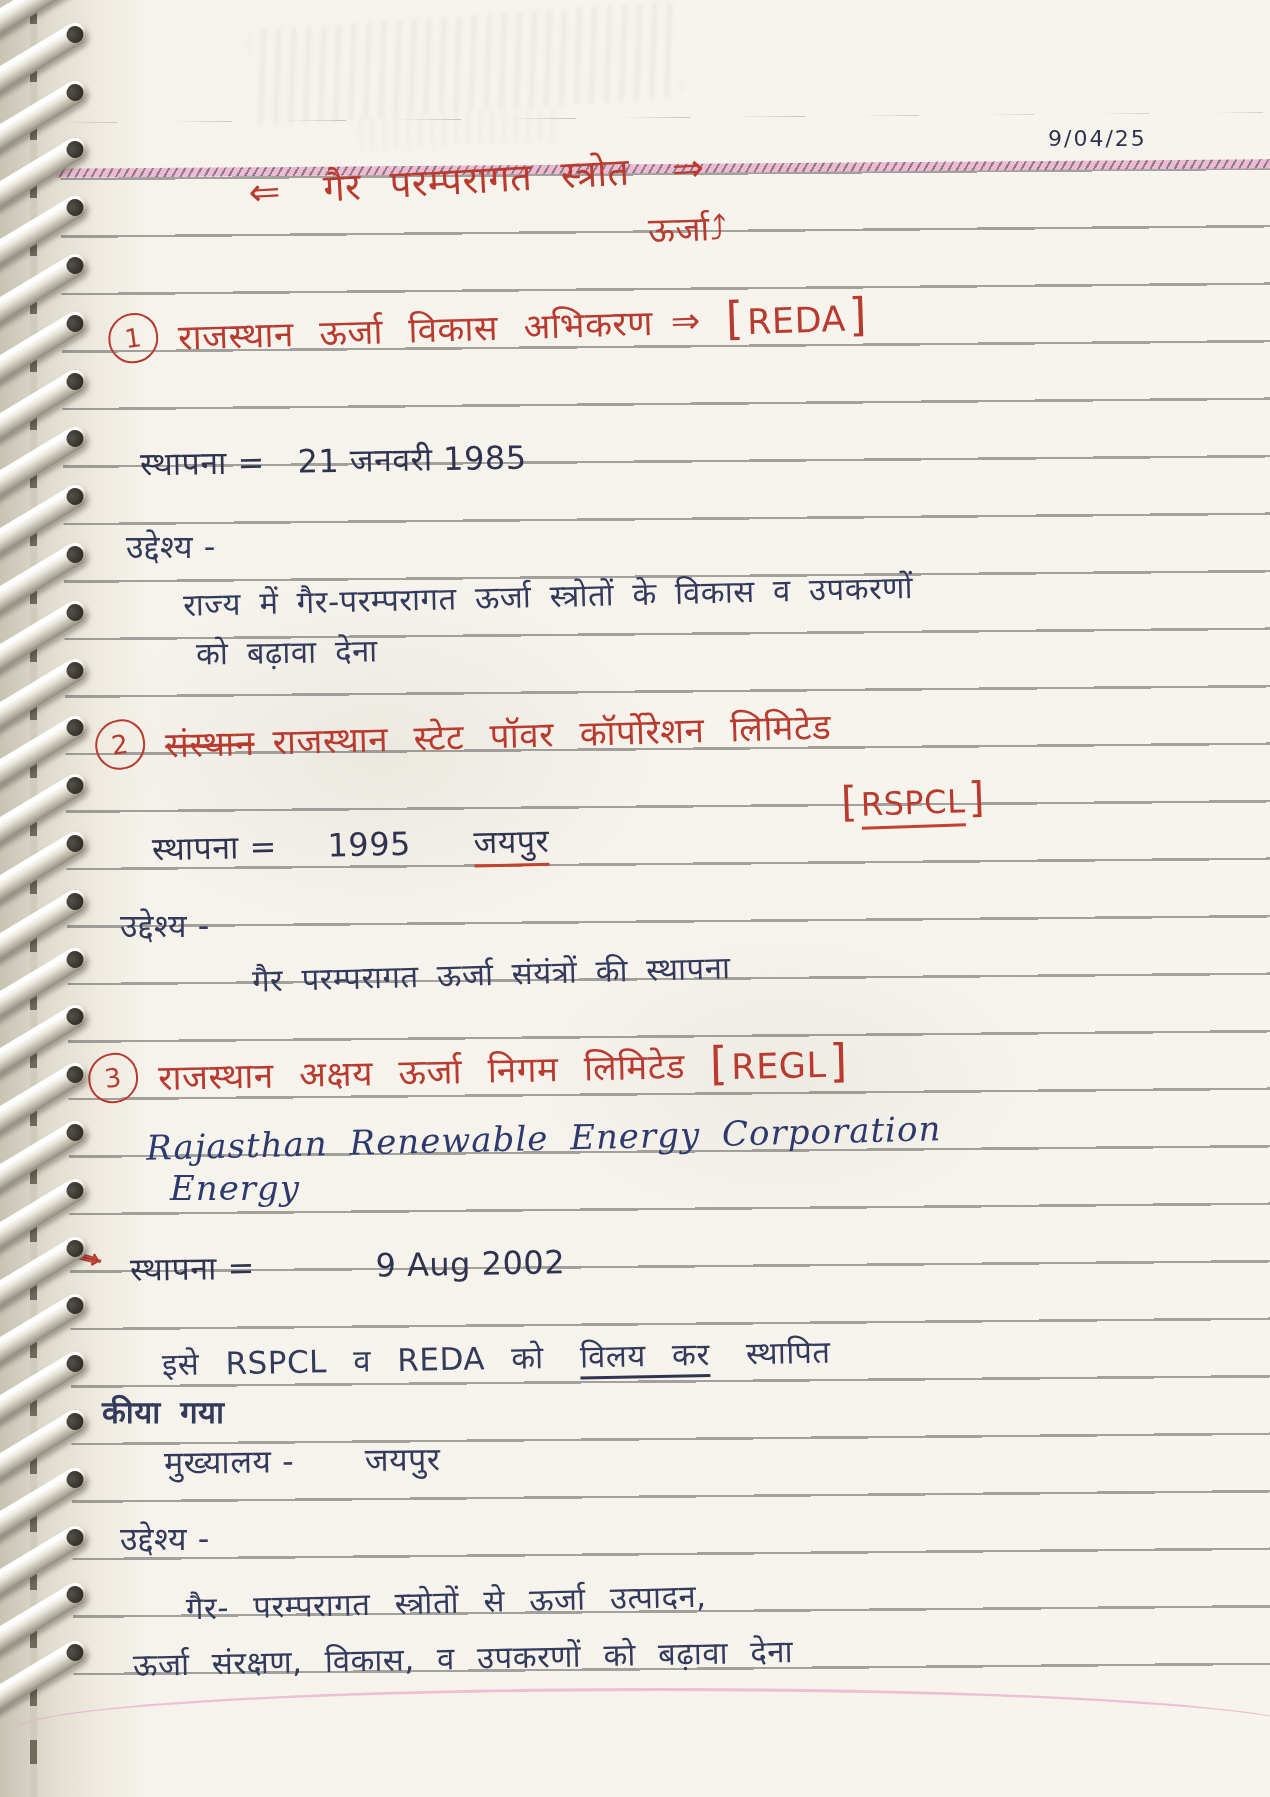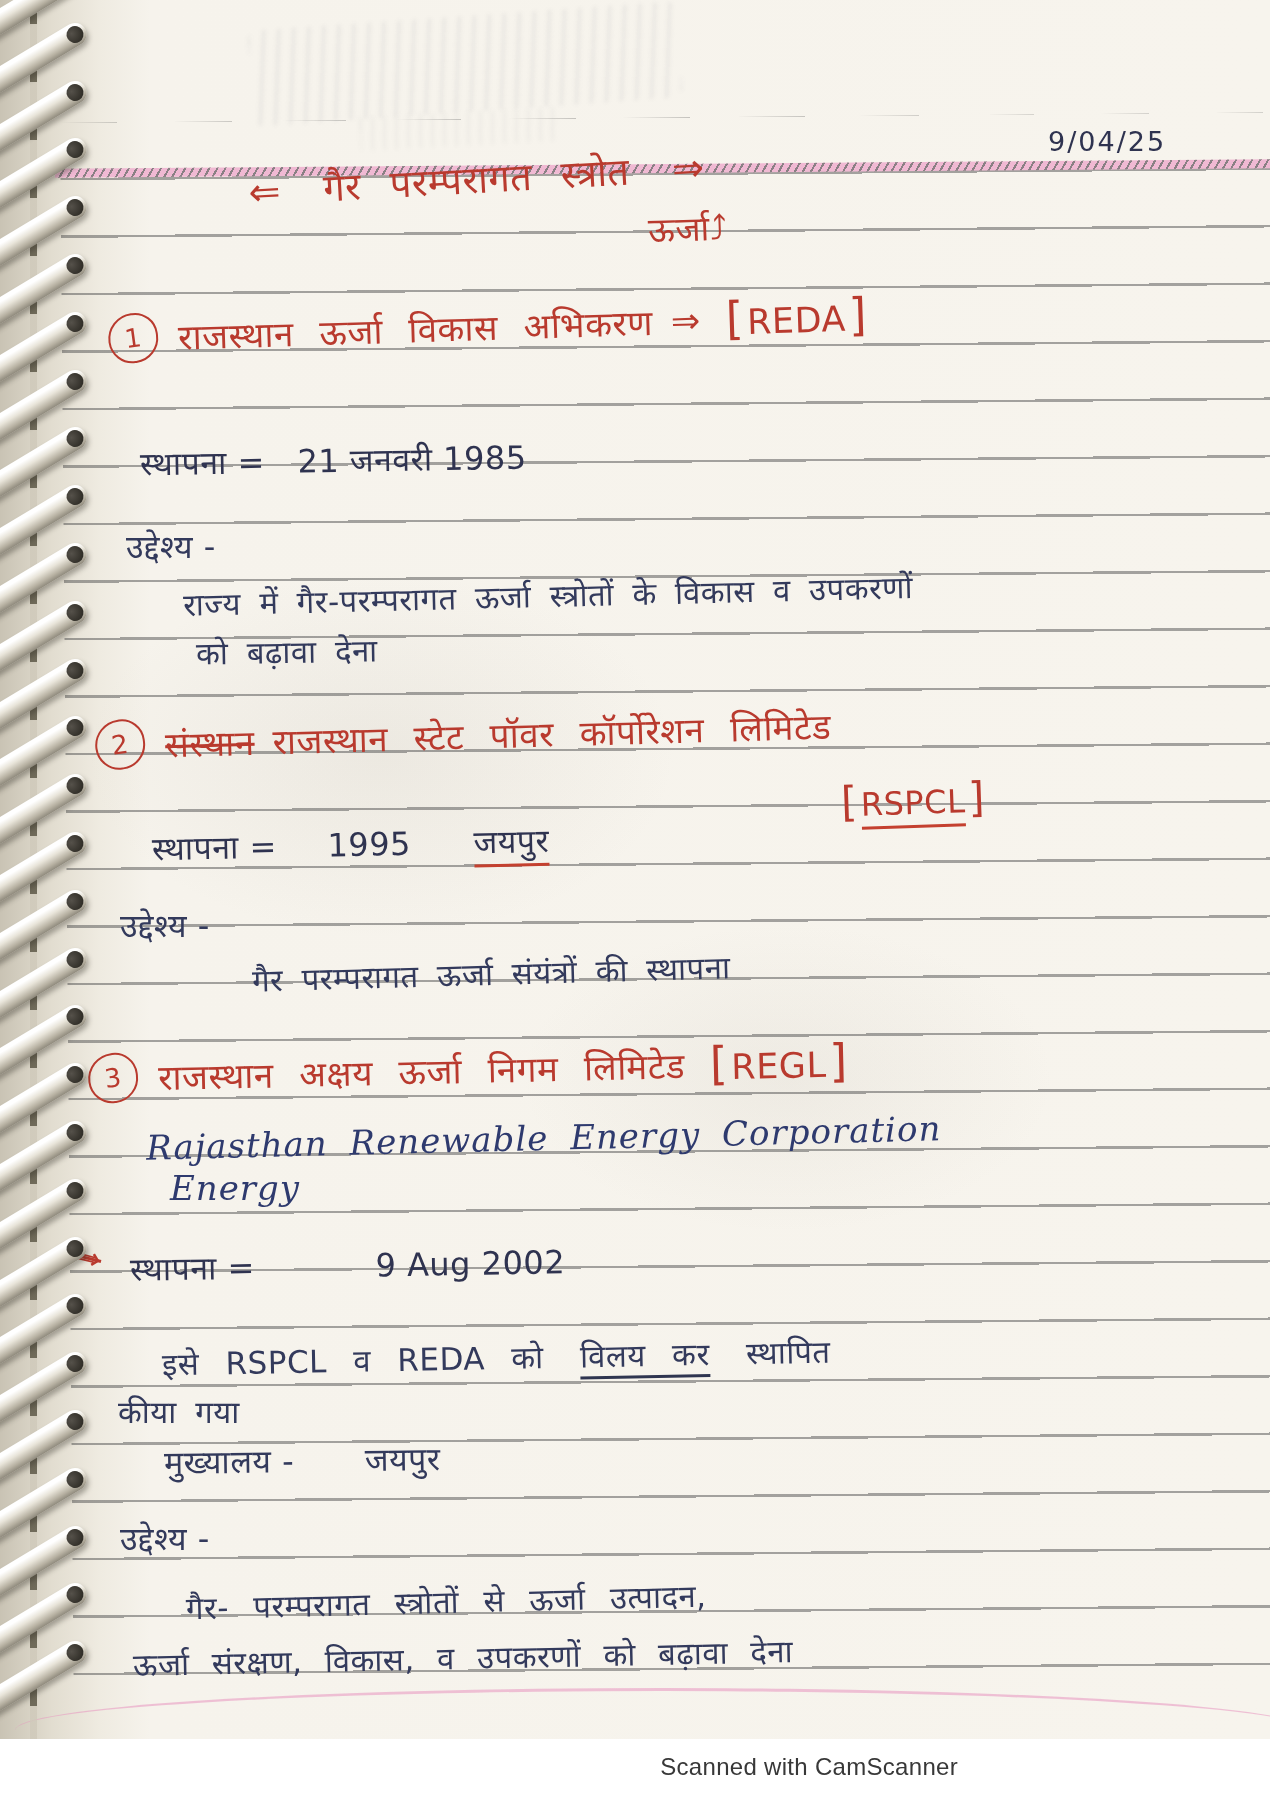--- a/index.html
+++ b/index.html
@@ -114,21 +114,21 @@
       <div class="coil" style="top: 1263.6px;"></div>
       <div class="coil" style="top: 1321.4px;"></div>
       <div class="coil" style="top: 1379.2px;"></div>
       <div class="coil" style="top: 1437px;"></div>
       <div class="coil" style="top: 1494.8px;"></div>
       <div class="coil" style="top: 1552.6px;"></div>
       <div class="coil" style="top: 1610.4px;"></div>
       <div class="coil" style="top: 1668.2px;"></div>
     </div>
 
-  <div class="txt dark" style="left:1048px;top:126px;font-size:27px;letter-spacing:2px;text-align:right;">9/04/25</div>
+  <div class="txt dark" style="left:1048px;top:126px;font-size:22px;letter-spacing:2px;text-align:right;">9/04/25</div>
 
   <div class="txt red" style="left:248px;top:152px;font-size:38px;word-spacing:16px;transform:rotate(-3.2deg);z-index:2;">
     <span>⇐</span>
     <span style="margin:0 14px;">गैर परम्परागत स्त्रोत</span>
     <span>⇒</span>
   </div>
   <div class="txt red" style="left:648px;top:205px;font-size:34px;transform:rotate(-2deg);z-index:2;">
     <span>ऊर्जा</span><span>⤴</span>
   </div>
 
@@ -181,28 +181,25 @@
   <div class="txt dark label" style="left:130px;top:1243px;transform:rotate(-1deg);">
     <span>स्थापना =</span>
     <span style="margin-left:110px;">9 Aug 2002</span>
   </div>
 
   <div class="txt ink body-line" style="left:162px;top:1336px;transform:rotate(-1.1deg);word-spacing:16px;">
     <span>इसे RSPCL व REDA को</span>
     <span class="u-ink" style="margin:0 10px;">विलय कर</span>
     <span>स्थापित</span>
   </div>
-  <div class="txt ink body-line" style="left:118px;top:1390px;">कीया गया</div>
+  <div class="txt ink body-line" style="left:102px;top:1390px;font-weight:bold;">कीया गया</div>
 
   <div class="txt ink label" style="left:164px;top:1438px;transform:rotate(-.8deg);">
     <span>मुख्यालय -</span>
     <span style="margin-left:60px;">जयपुर</span>
   </div>
 
   <div class="txt ink label" style="left:120px;top:1516px;">उद्देश्य -</div>
   <div class="txt ink body-line" style="left:186px;top:1580px;transform:rotate(-1.4deg);word-spacing:14px;">गैर- परम्परागत स्त्रोतों से ऊर्जा उत्पादन,</div>
   <div class="txt ink body-line" style="left:133px;top:1636px;transform:rotate(-1.2deg);word-spacing:12px;">ऊर्जा संरक्षण, विकास, व उपकरणों को बढ़ावा देना</div>
 
-  <div class="footer">
-    <span>Scanned with CamScanner</span>
-  </div>
 
 </div>
 
 </body></html>

